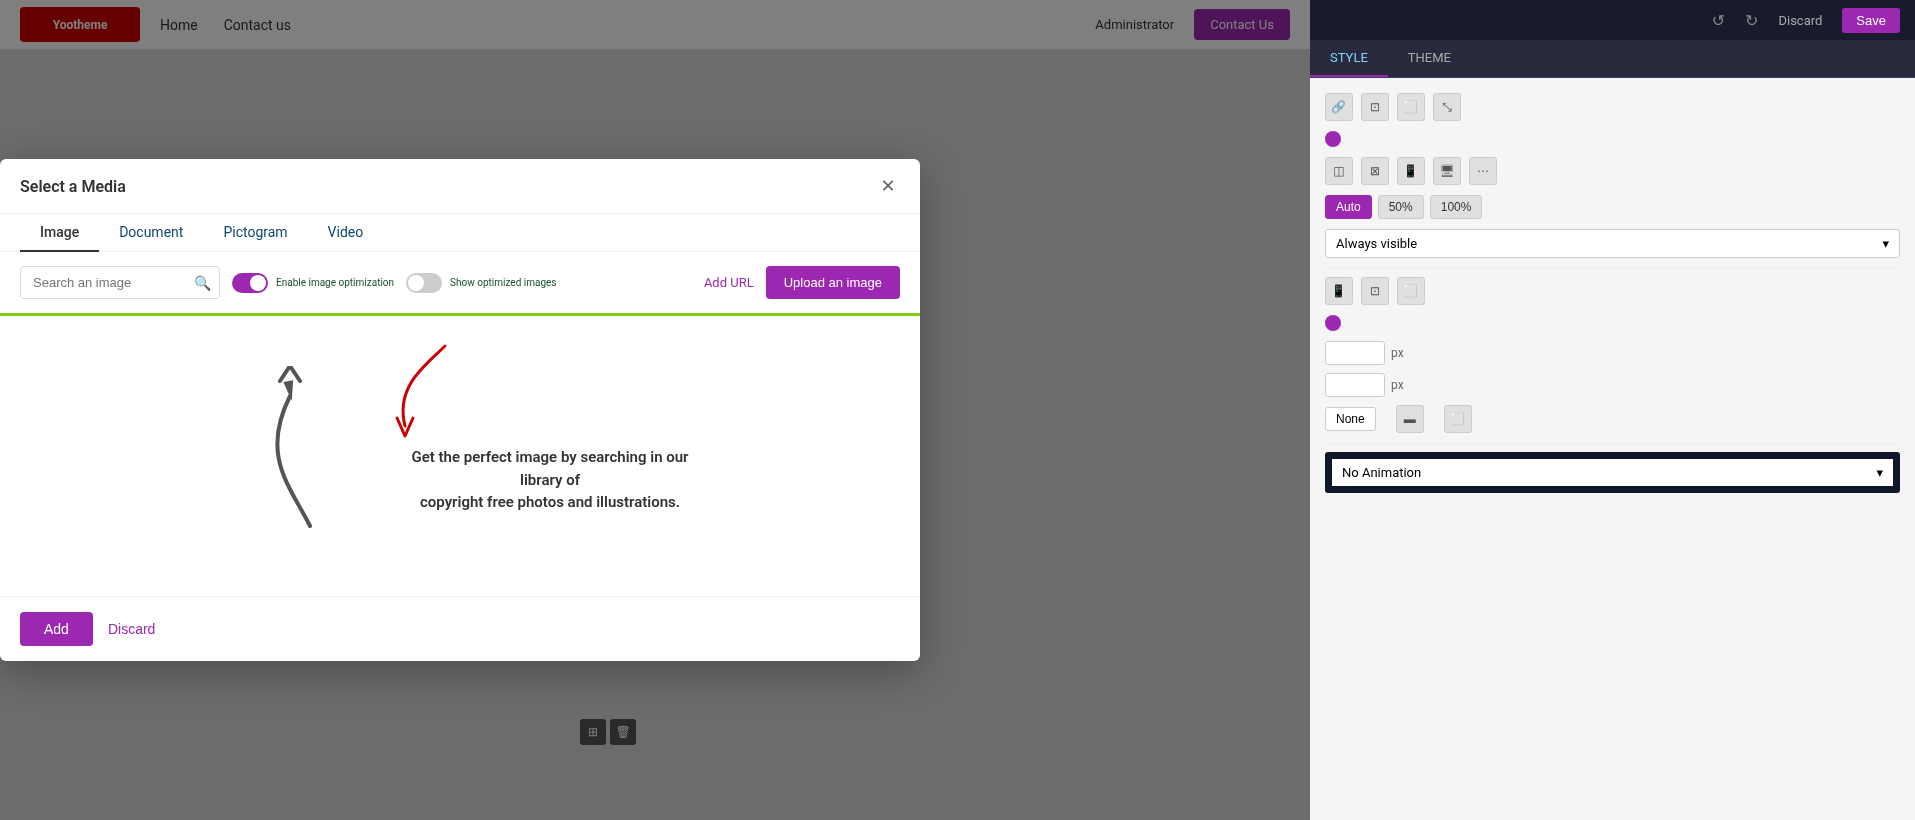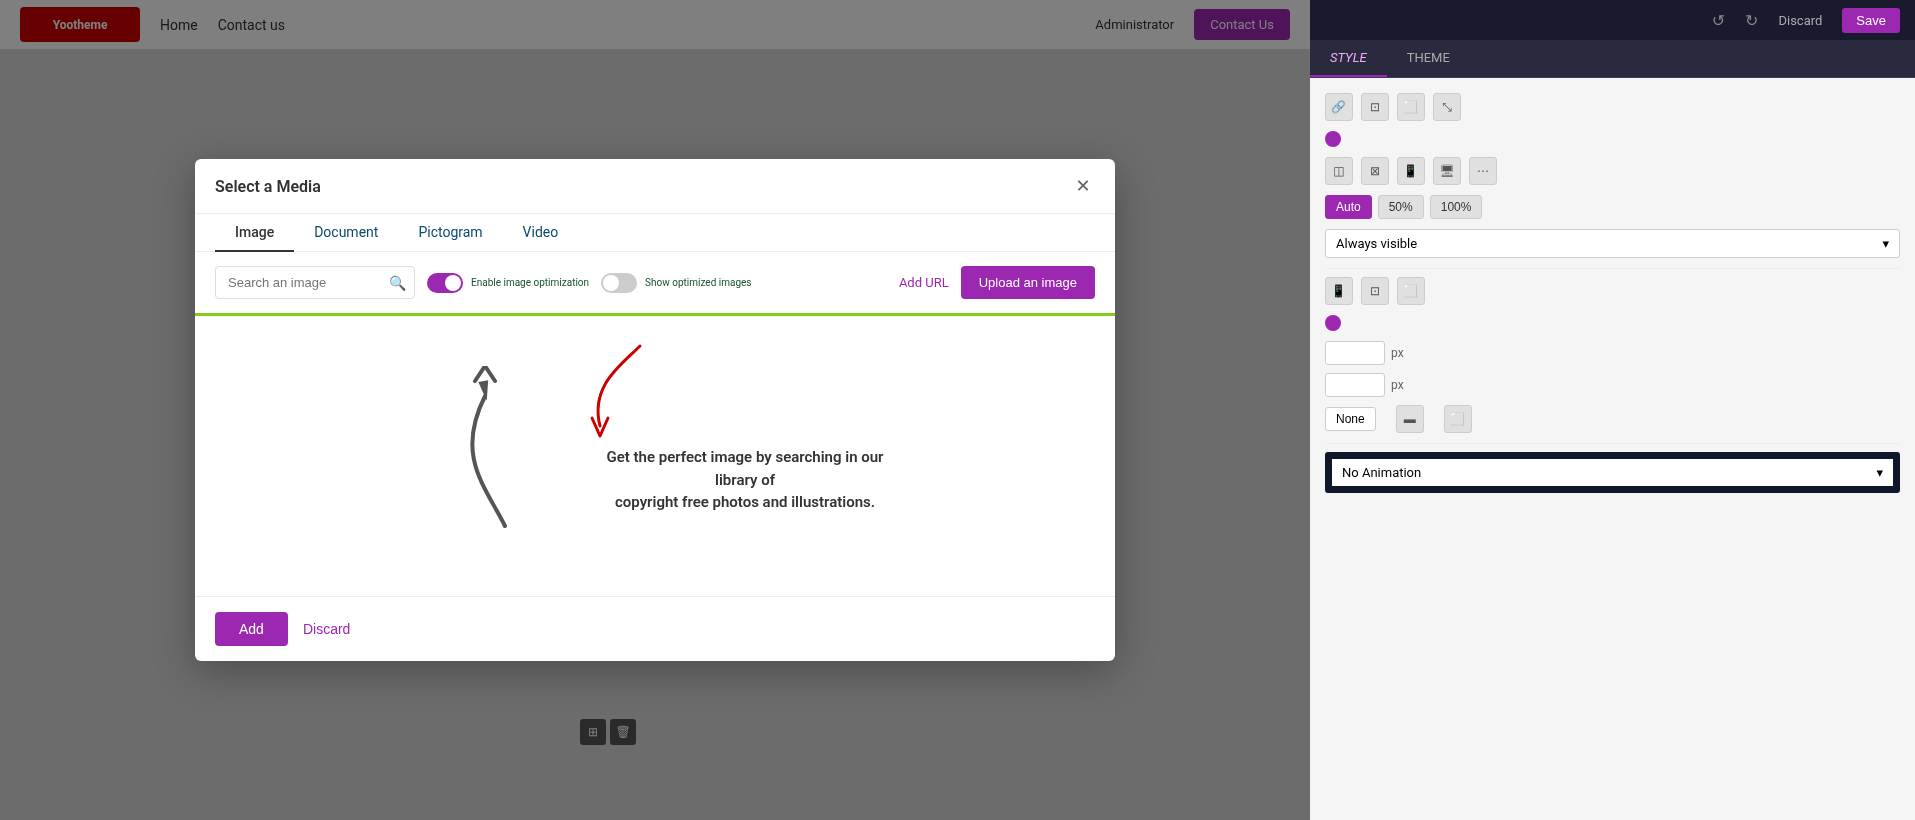--- a/index.html
+++ b/index.html
@@ -37,21 +37,21 @@
     .logo-placeholder {
       width: 120px;
       height: 35px;
       background: #c00;
       border-radius: 4px;
       display: flex; align-items: center; justify-content: center;
       color: white; font-size: 12px; font-weight: bold;
     }
 
     .nav-links {
-      display: flex; gap: 20px; flex: 1;
+      display: flex; gap: 26px; flex: 1;
     }
 
     .nav-link {
       font-size: 14px;
       color: #333;
     }
 
     .contact-btn {
       background: #9c27b0;
       color: white;
@@ -150,23 +150,22 @@
 
     .panel-tab {
       padding: 10px 20px;
       font-size: 13px;
       color: #aaa;
       cursor: pointer;
       border-bottom: 2px solid transparent;
     }
 
     .panel-tab.active {
-      color: #f0abfc;
+      color: #7dd3fc;
       border-bottom-color: #9c27b0;
-      font-style: italic;
     }
 
     .panel-body {
       flex: 1;
       padding: 15px;
       background: #f5f5f5;
       overflow-y: auto;
     }
 
     .panel-section {
@@ -287,21 +286,21 @@
 
     
     .modal-overlay {
       position: absolute;
       top: 0; left: 0;
       width: 1310px;
       height: 820px;
       background: rgba(0,0,0,0.5);
       display: flex;
       align-items: center;
-      justify-content: center;
+      justify-content: flex-start;
     }
 
     .modal {
       background: white;
       border-radius: 6px;
       width: 920px;
       max-height: 680px;
       box-shadow: 0 10px 40px rgba(0,0,0,0.3);
       display: flex;
       flex-direction: column;

